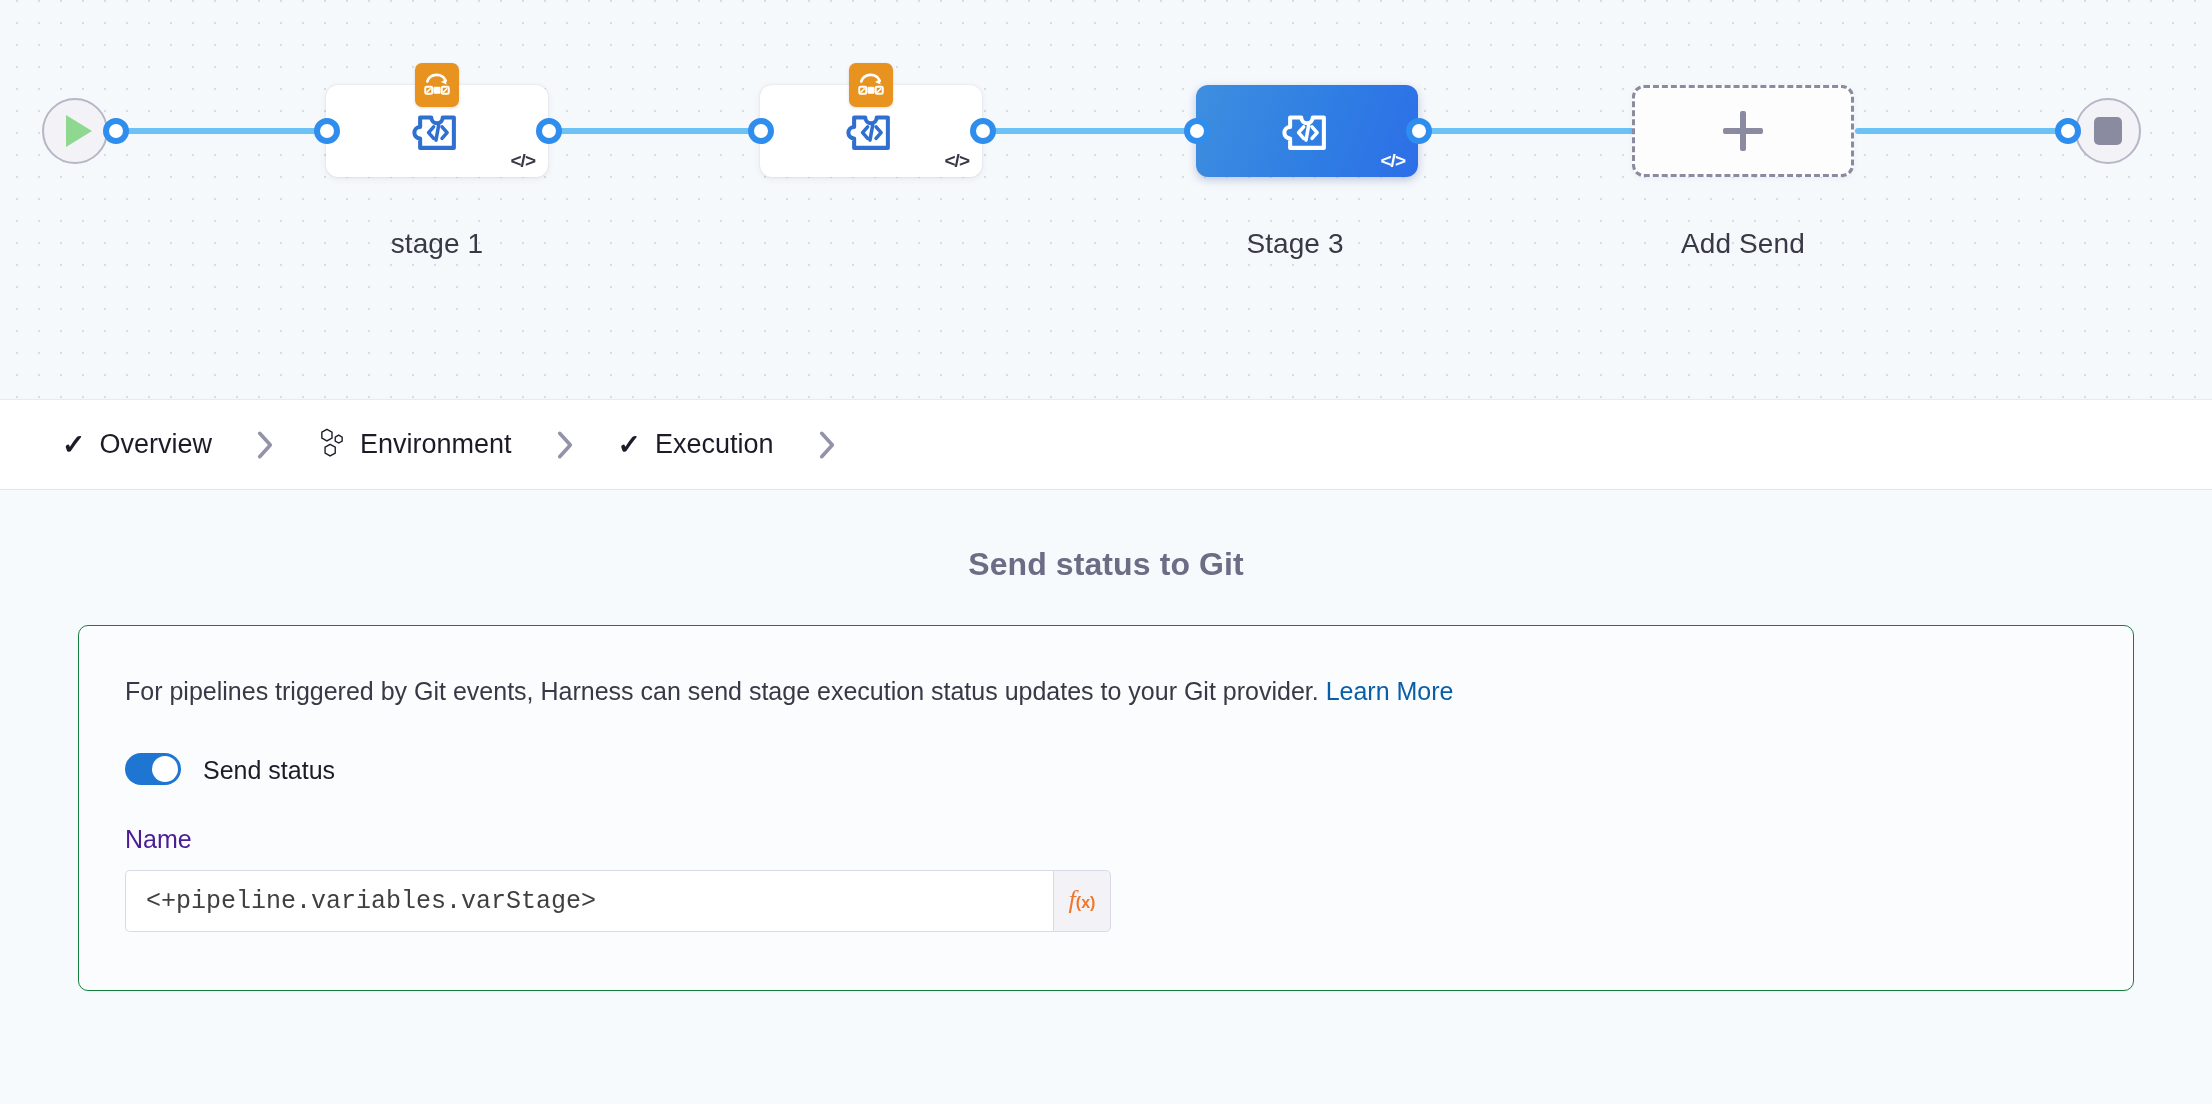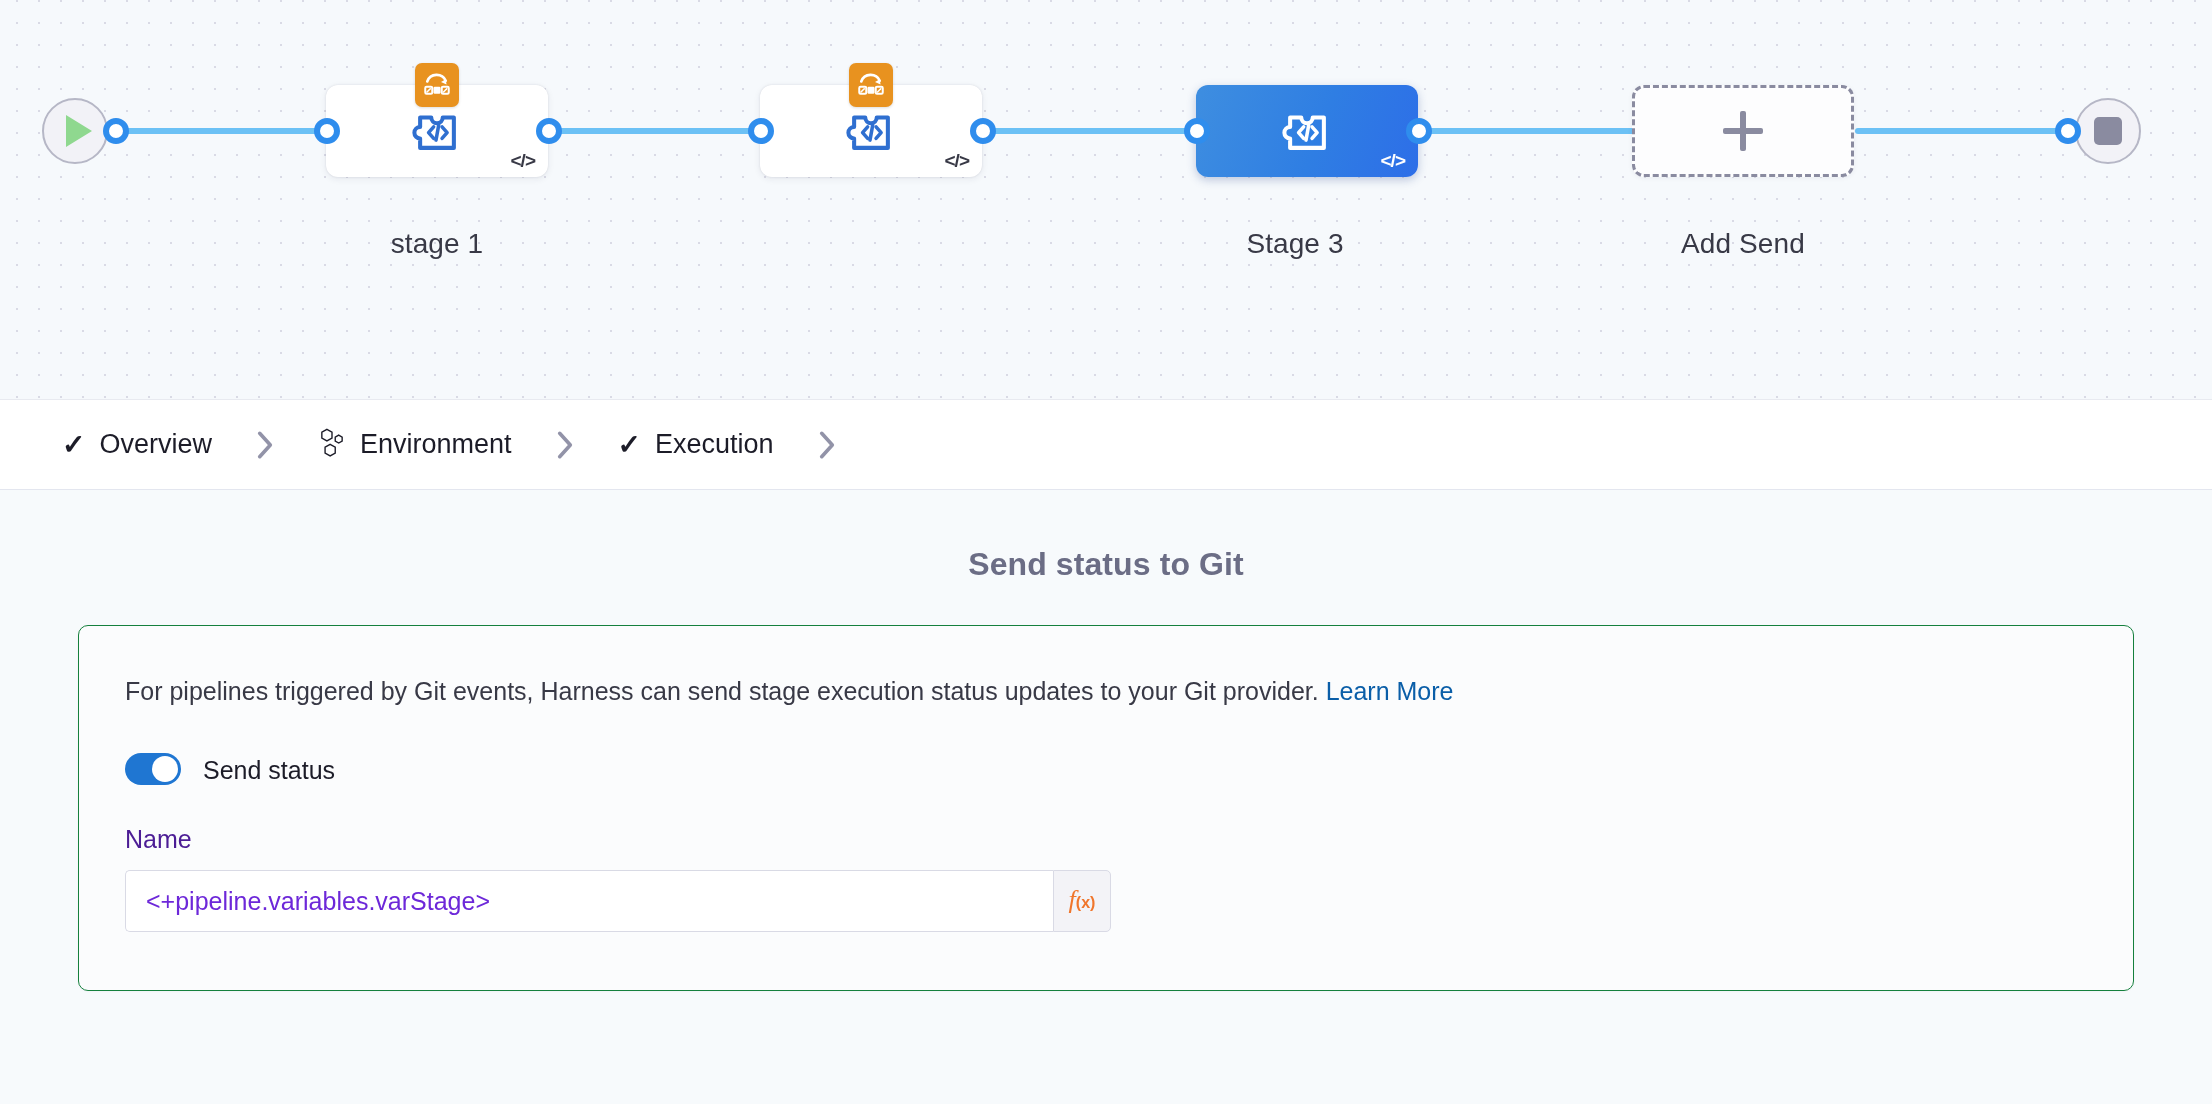--- a/index.html
+++ b/index.html
@@ -257,23 +257,23 @@
     align-items: stretch;
     width: 986px;
     height: 62px;
   }
   .text-input {
     flex: 1;
     border: 1px solid #d9dae5;
     border-right: none;
     border-radius: 5px 0 0 5px;
     background: #ffffff;
-    font-family: Liberation Sans, sans-serif;
+    font-family: Liberation Mono, monospace;
     font-size: 25px;
-    color: #6d28d9;
+    color: #404040;
     padding: 4px 20px;
     outline: none;
   }
   .fx-btn {
     width: 58px;
     border: 1px solid #d9dae5;
     border-radius: 0 5px 5px 0;
     background: #f3f3f7;
     color: #f0762c;
     font-size: 26px;

